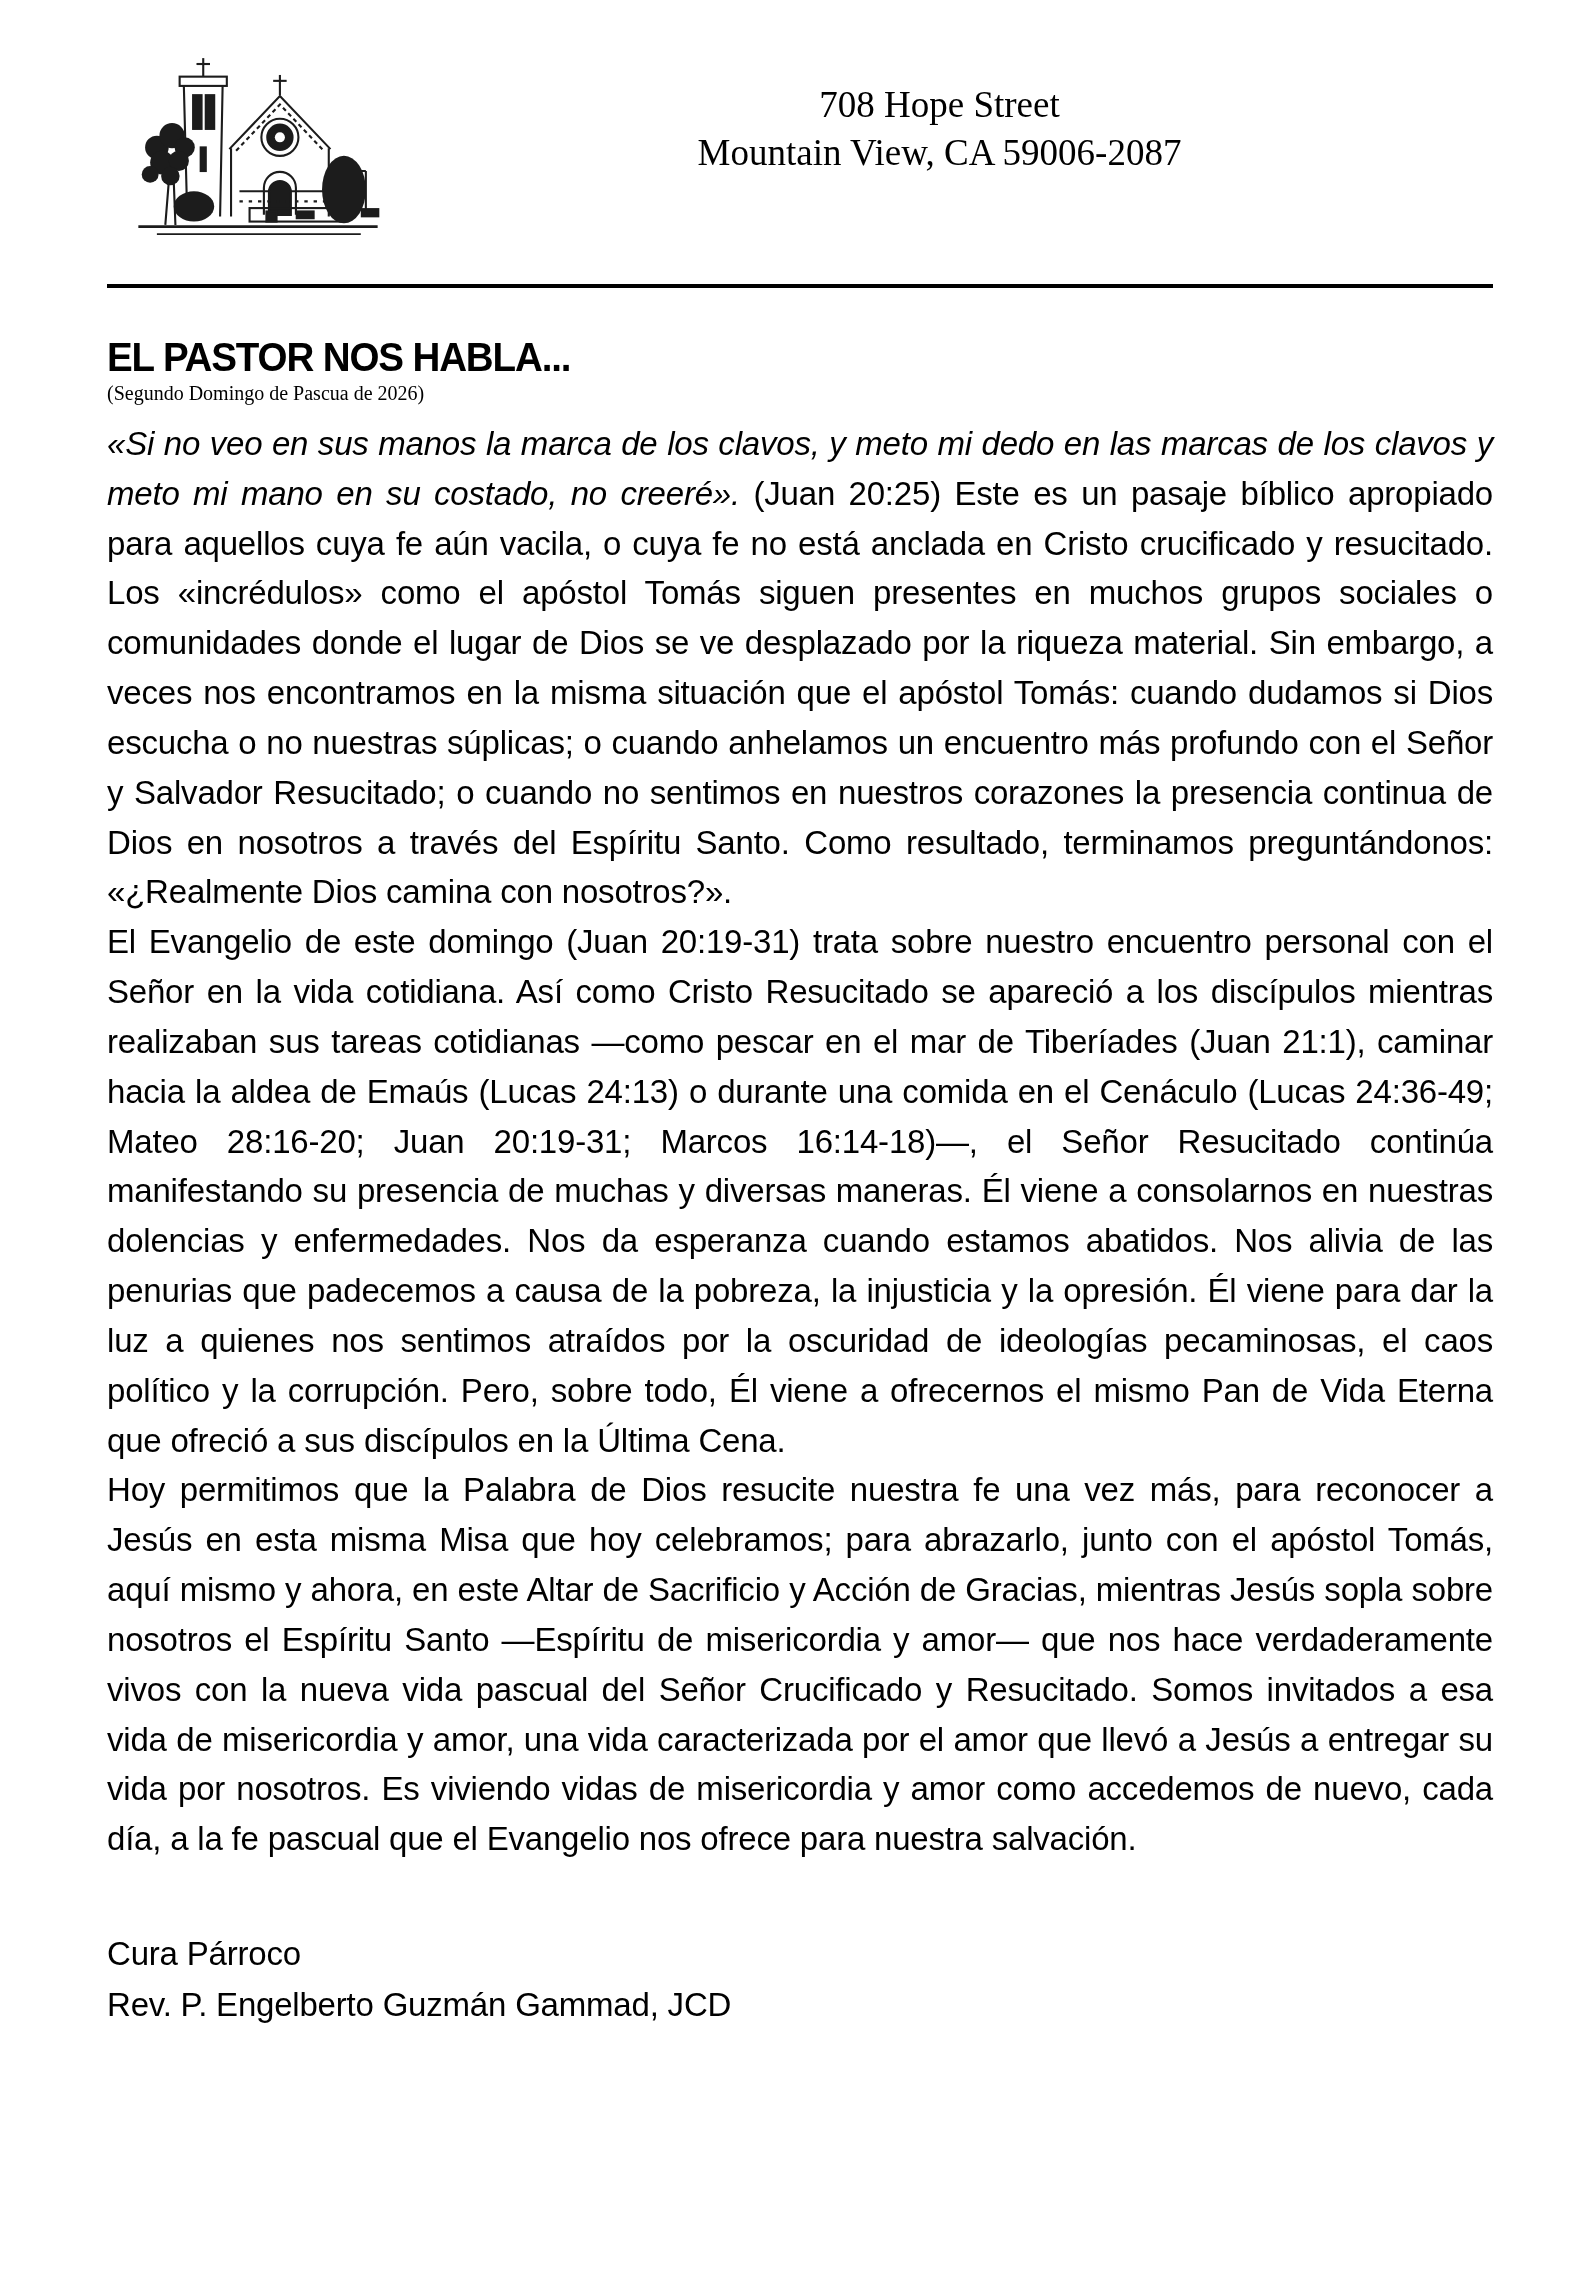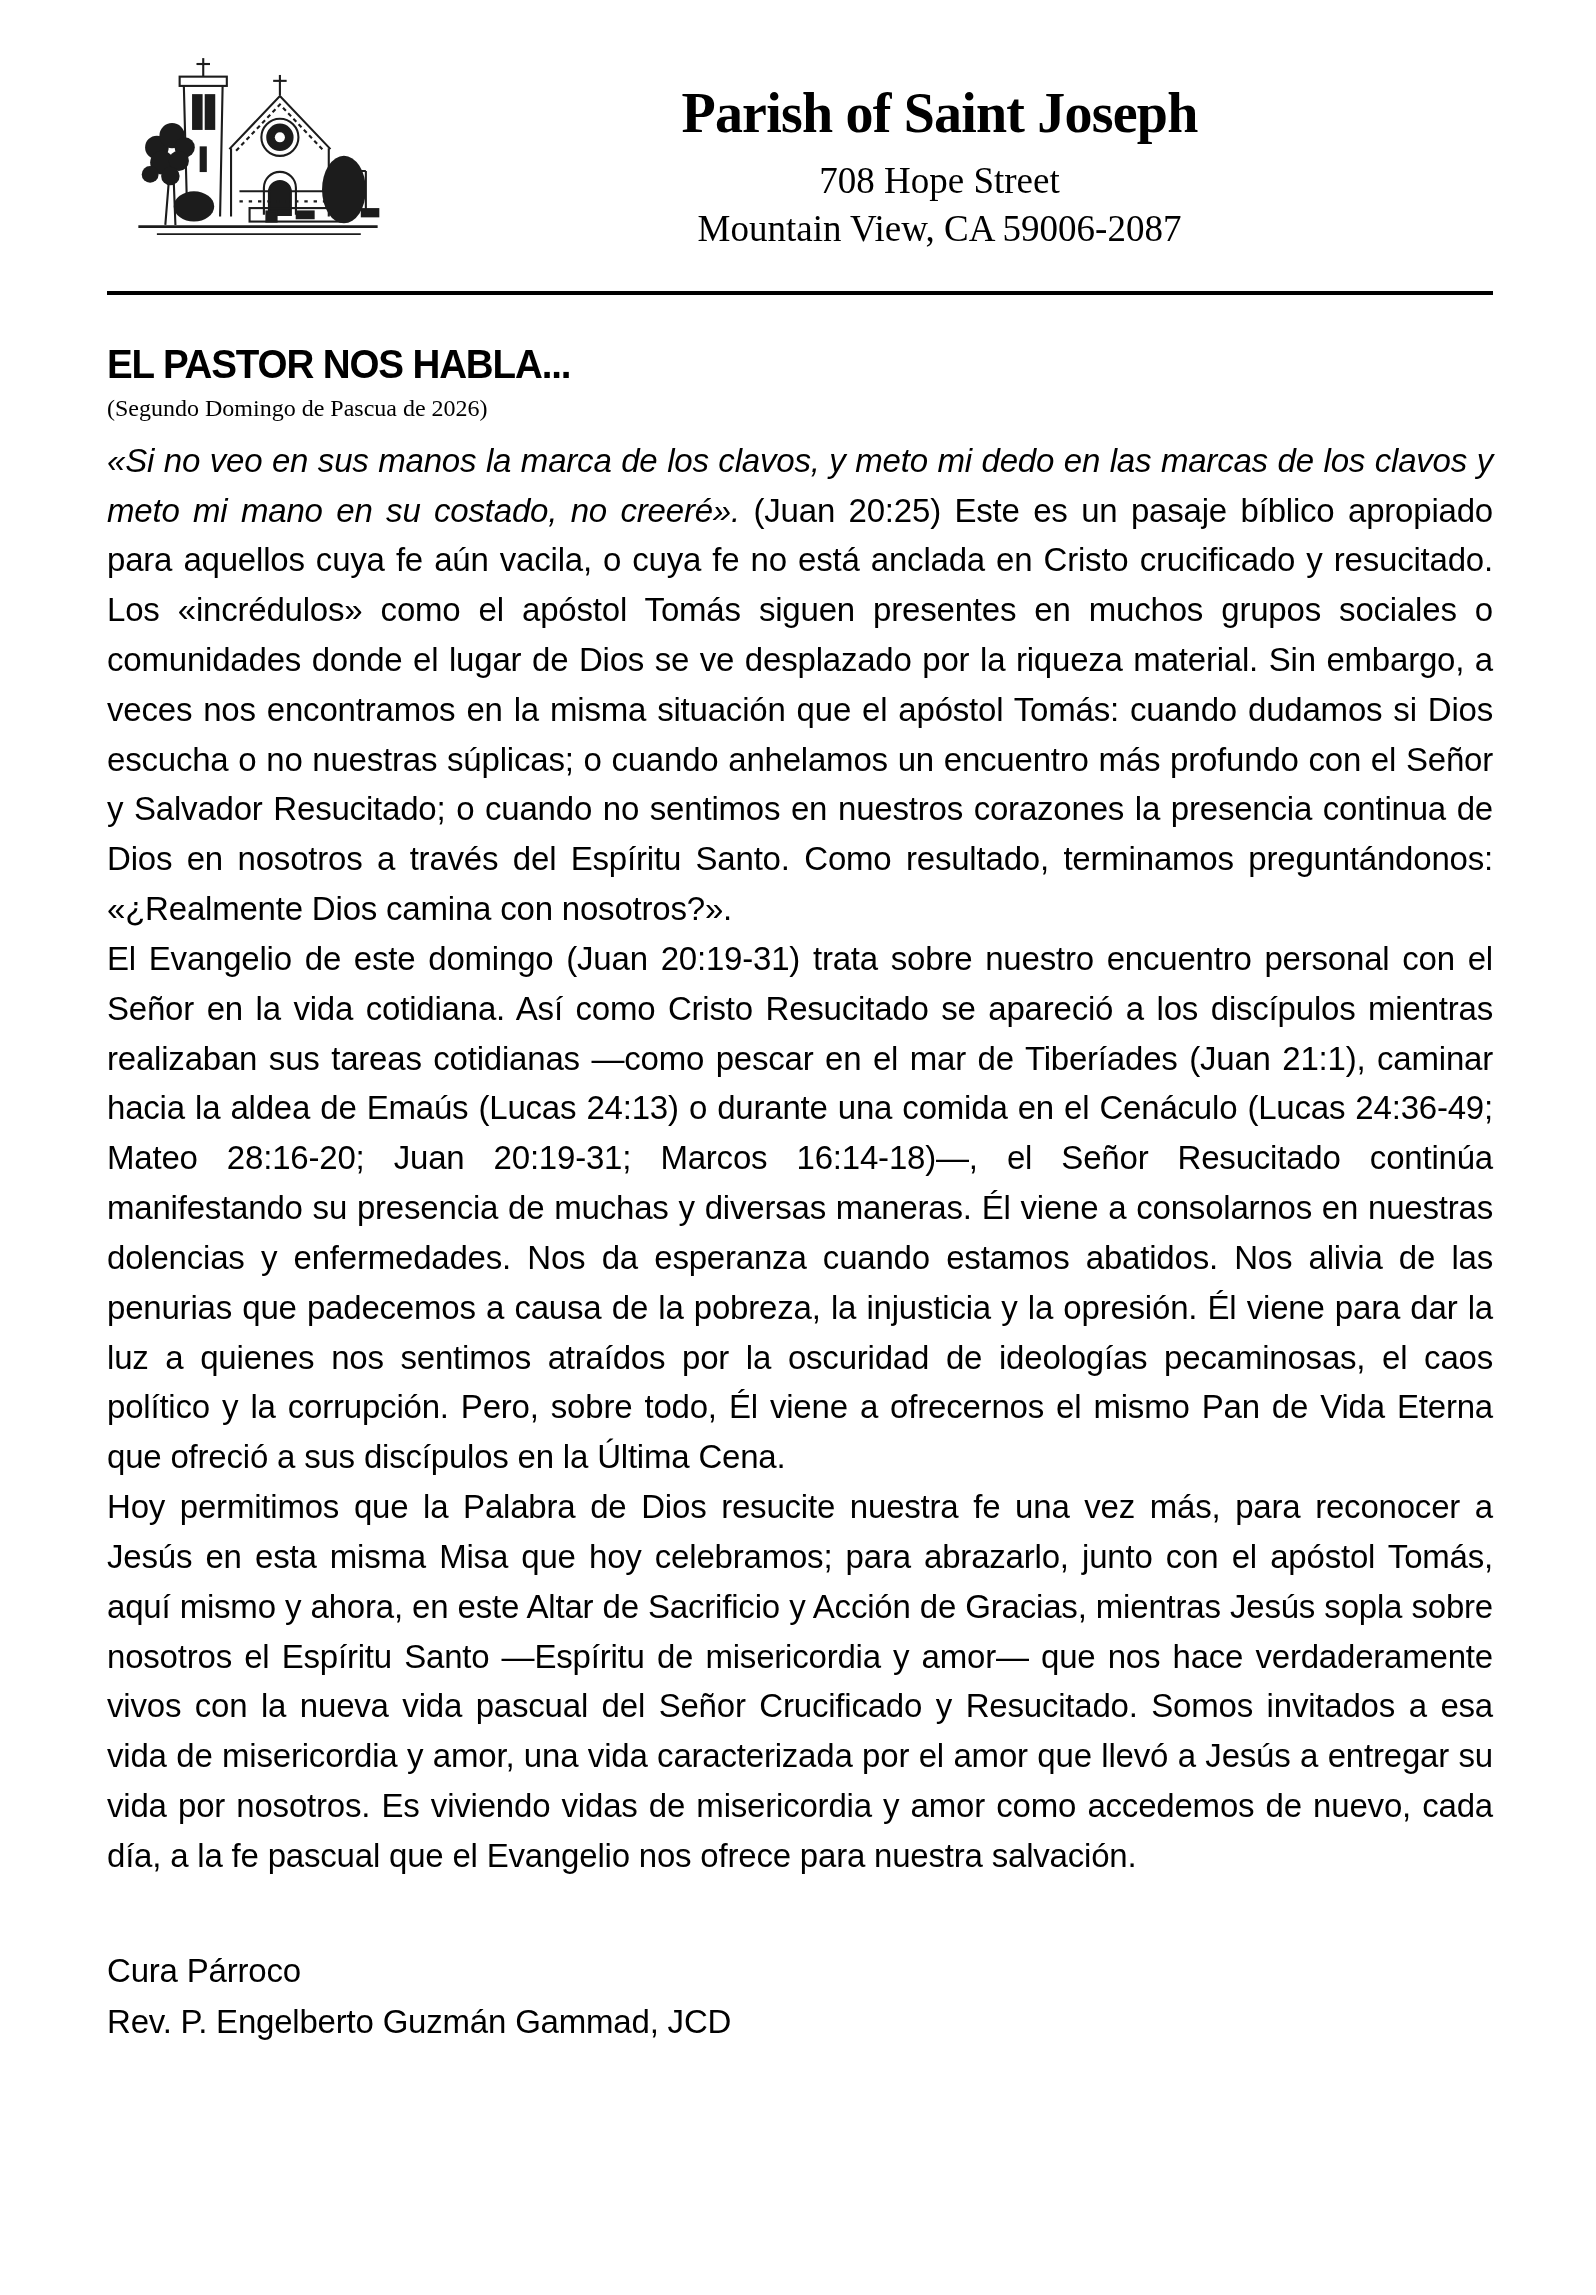--- a/index.html
+++ b/index.html
@@ -49,22 +49,22 @@
     margin: 46px 0 0 0;
     font-size: 41px;
     font-weight: bold;
     letter-spacing: -1.2px;
     transform: scaleX(0.94);
     transform-origin: left center;
     white-space: nowrap;
   }
   .col-subtitle {
     font-family: "Liberation Serif", serif;
-    font-size: 24px;
-    margin-top: 7px;
+    font-size: 20px;
+    margin-top: 1px;
   }
   .body-p {
     margin: 0;
     font-size: 33px;
     line-height: 1.51;
     letter-spacing: -0.2px;
     text-align: justify;
   }
   .body-p.first { margin-top: 14px; }
   .ital { font-style: italic; }
@@ -129,21 +129,20 @@
         <ellipse cx="74" cy="188" rx="24" ry="18" fill="#1c1c1c" stroke="none"></ellipse>
 
         <ellipse cx="252" cy="168" rx="26" ry="40" fill="#1c1c1c" stroke="none"></ellipse>
         <rect x="272" y="190" width="22" height="11" fill="#1c1c1c" stroke="none"></rect>
 
         <line x1="8" y1="212" x2="292" y2="212" stroke-width="3.5"></line>
         <line x1="30" y1="221" x2="272" y2="221" stroke-width="2"></line>
       </svg>
     </div>
     <div class="masthead-text">
-      <h1 class="parish-name">Parish of Saint Joseph</h1>
       <div class="addr">708 Hope Street</div>
       <div class="addr">Mountain View, CA 59006-2087</div>
     </div>
   </header>
 
   <hr class="rule">
 
   <section class="article">
     <h2 class="col-title">EL PASTOR NOS HABLA...</h2>
     <div class="col-subtitle">(Segundo Domingo de Pascua de 2026)</div>

